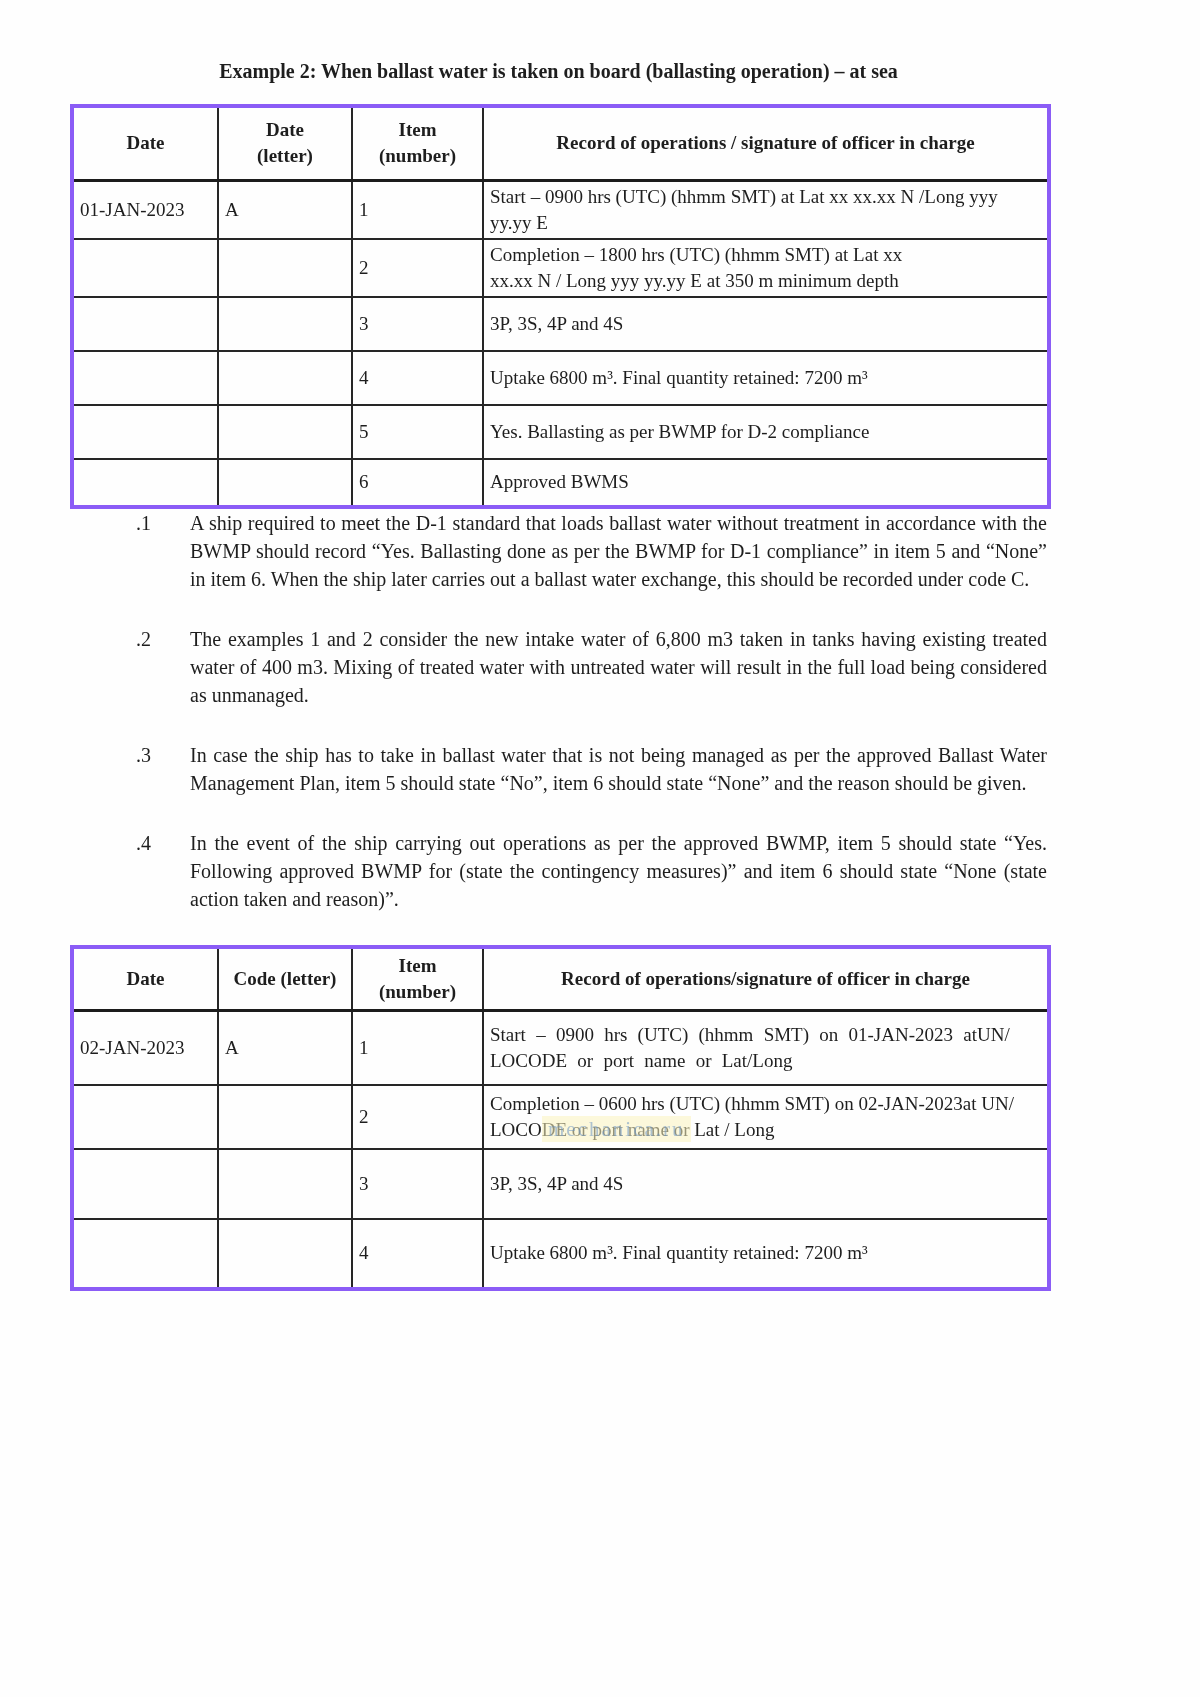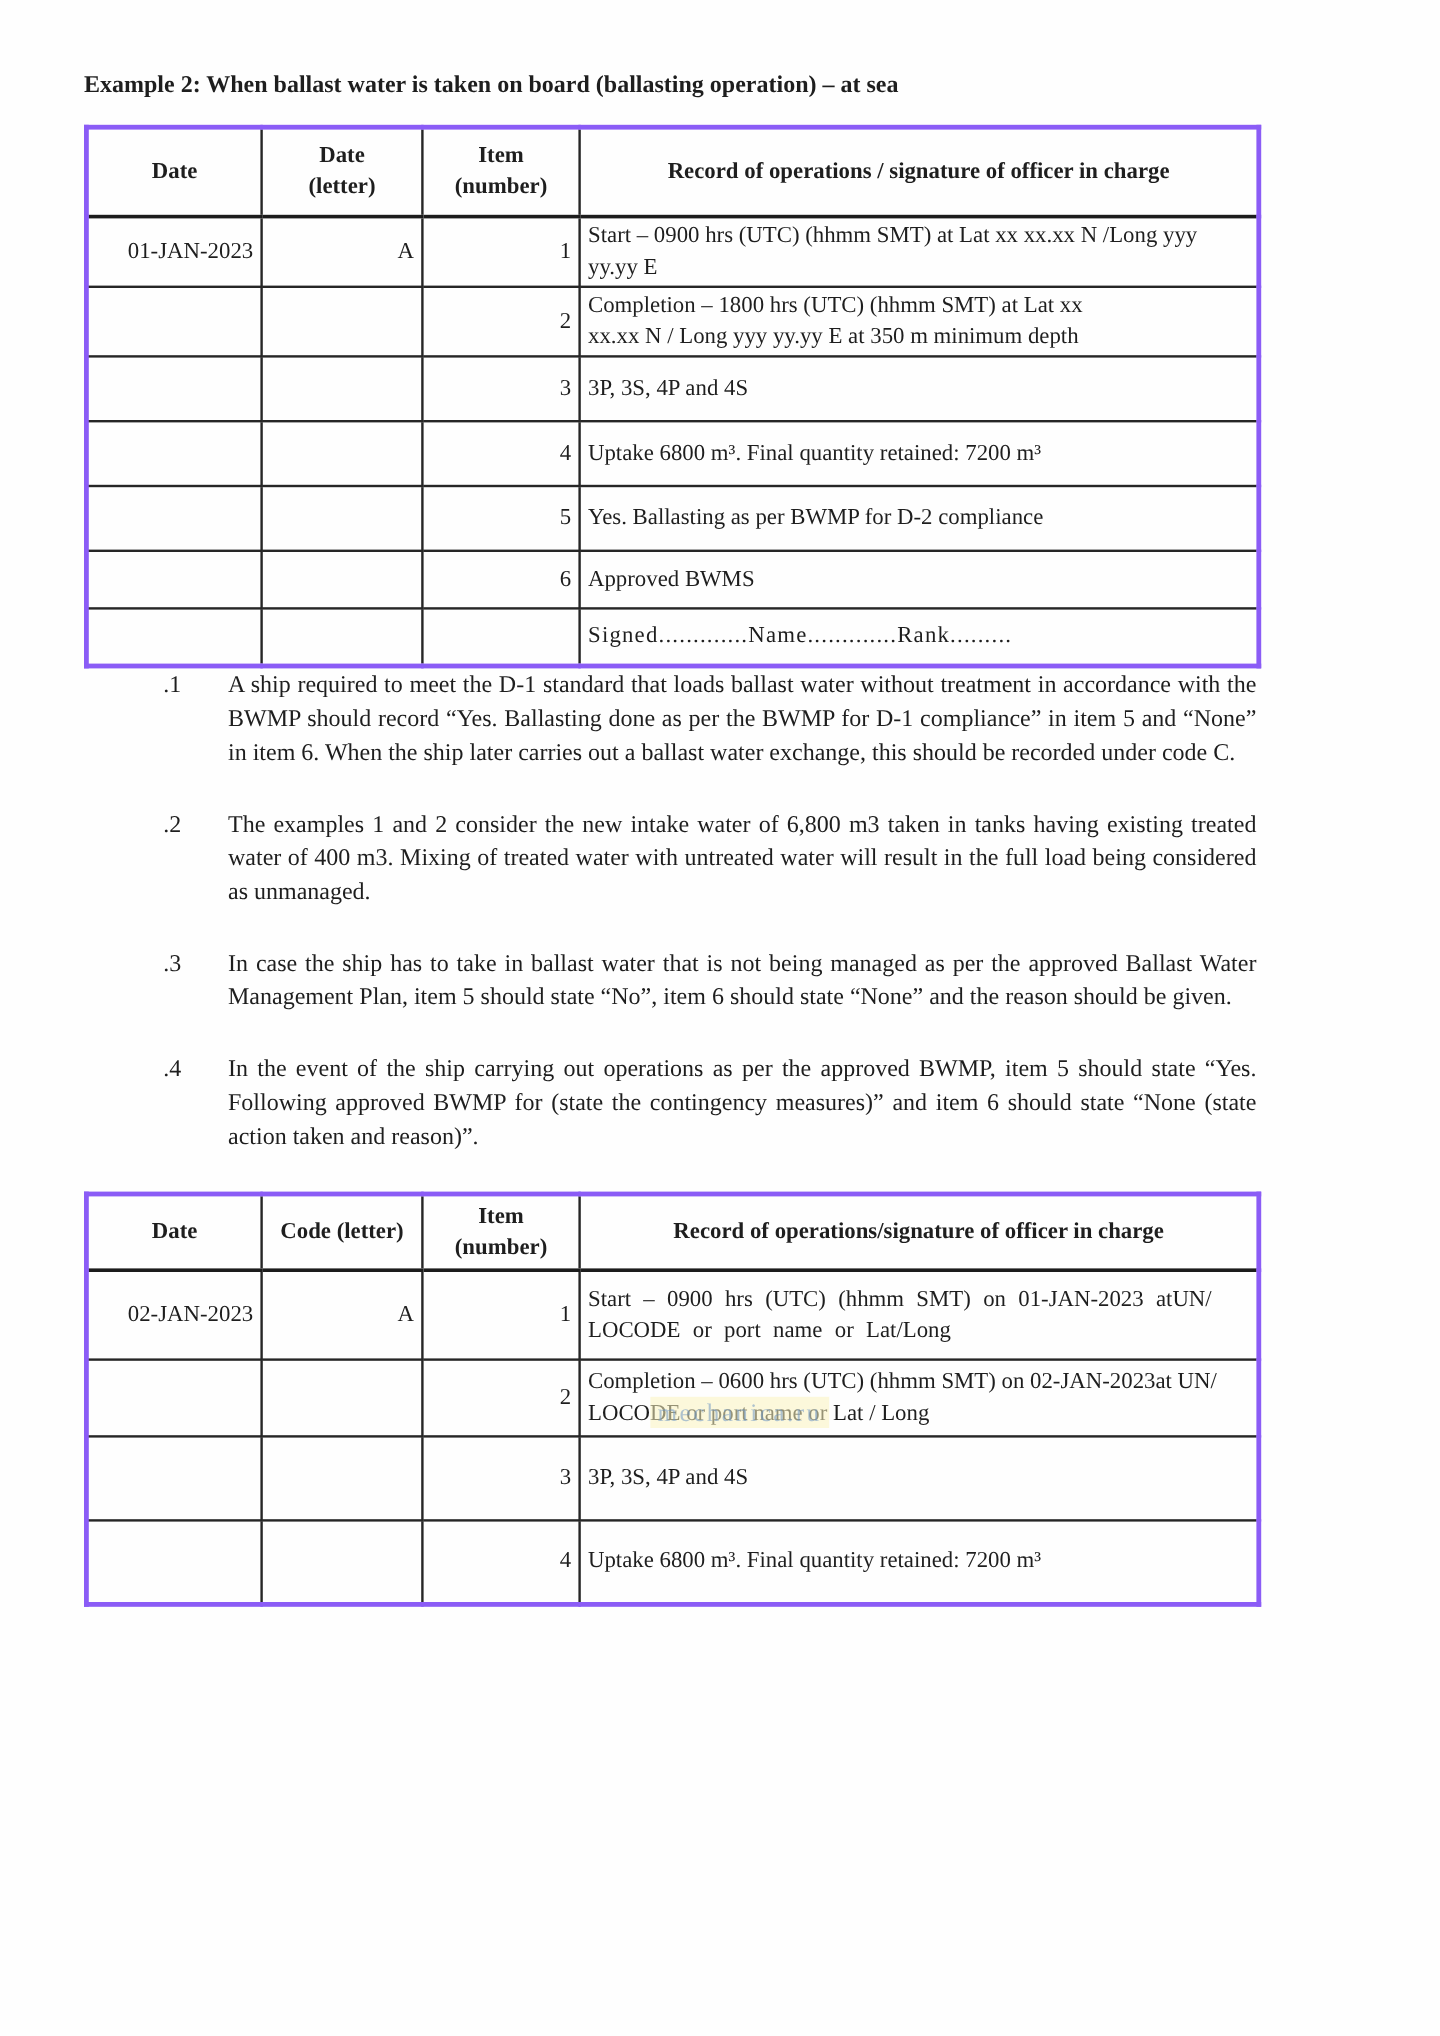--- a/index.html
+++ b/index.html
@@ -13,20 +13,21 @@
     min-height: 1697px;
     background: #fefefe;
     font-family: "Liberation Serif", "DejaVu Serif", serif;
     color: #1e1e1e;
     box-sizing: border-box;
     padding-top: 58px;
   }
   .doc-title {
     margin: 0 0 0 70px;
     width: 977px;
+    text-align: center;
     font-size: 20px;
     font-weight: 700;
     line-height: 26px;
     white-space: pre-line;
   }
   .title-ex2 { margin-bottom: 20px; }
   .title-ex3 { margin-top: 28px; margin-bottom: 22px; }
 
   table.rec-table {
     border-collapse: collapse;
@@ -48,21 +49,21 @@
     font-weight: 700;
     text-align: center;
     white-space: pre-line;
     border-bottom: 3px solid #1c1c1c;
   }
   col.c-date  { width: 146px; }
   col.c-code  { width: 134px; }
   col.c-item  { width: 131px; }
   col.c-rec   { width: 566px; }
 
-  td.cell-center { text-align: right; }
+  td.cell-center { text-align: left; }
   td.cell-record { text-align: left; padding-left: 8px; position: relative; }
   .rec-text { white-space: pre-line; }
   .rec-stretch { word-spacing: 5.5px; }
 
   
   #t2 thead tr   { height: 74px; }
   #t2 tbody tr:nth-child(1) { height: 54px; }
   #t2 tbody tr:nth-child(2) { height: 58px; }
   #t2 tbody tr:nth-child(3) { height: 54px; }
   #t2 tbody tr:nth-child(4) { height: 54px; }
@@ -184,28 +185,20 @@
           </td>
       </tr>
       <tr>
         <td class="cell-center"></td>
         <td class="cell-center"></td>
         <td class="cell-center">6</td>
         <td class="cell-record">
             <div class="rec-text">Approved BWMS</div>
           </td>
       </tr>
-      <tr>
-        <td class="cell-center"></td>
-        <td class="cell-center"></td>
-        <td class="cell-center"></td>
-        <td class="cell-record">
-            <div class="rec-text signed-line">Signed.............Name.............Rank.........</div>
-          </td>
-      </tr>
     </tbody>
   </table>
 
 
   <div class="note">
     <div class="note-num">.1</div>
     <div class="note-text">A ship required to meet the D-1 standard that loads ballast water without treatment in accordance with the BWMP should record “Yes. Ballasting done as per the BWMP for D-1 compliance” in item 5 and “None” in item 6. When the ship later carries out a ballast water exchange, this should be recorded under code C.</div>
   </div>
   <div class="note">
     <div class="note-num">.2</div>

